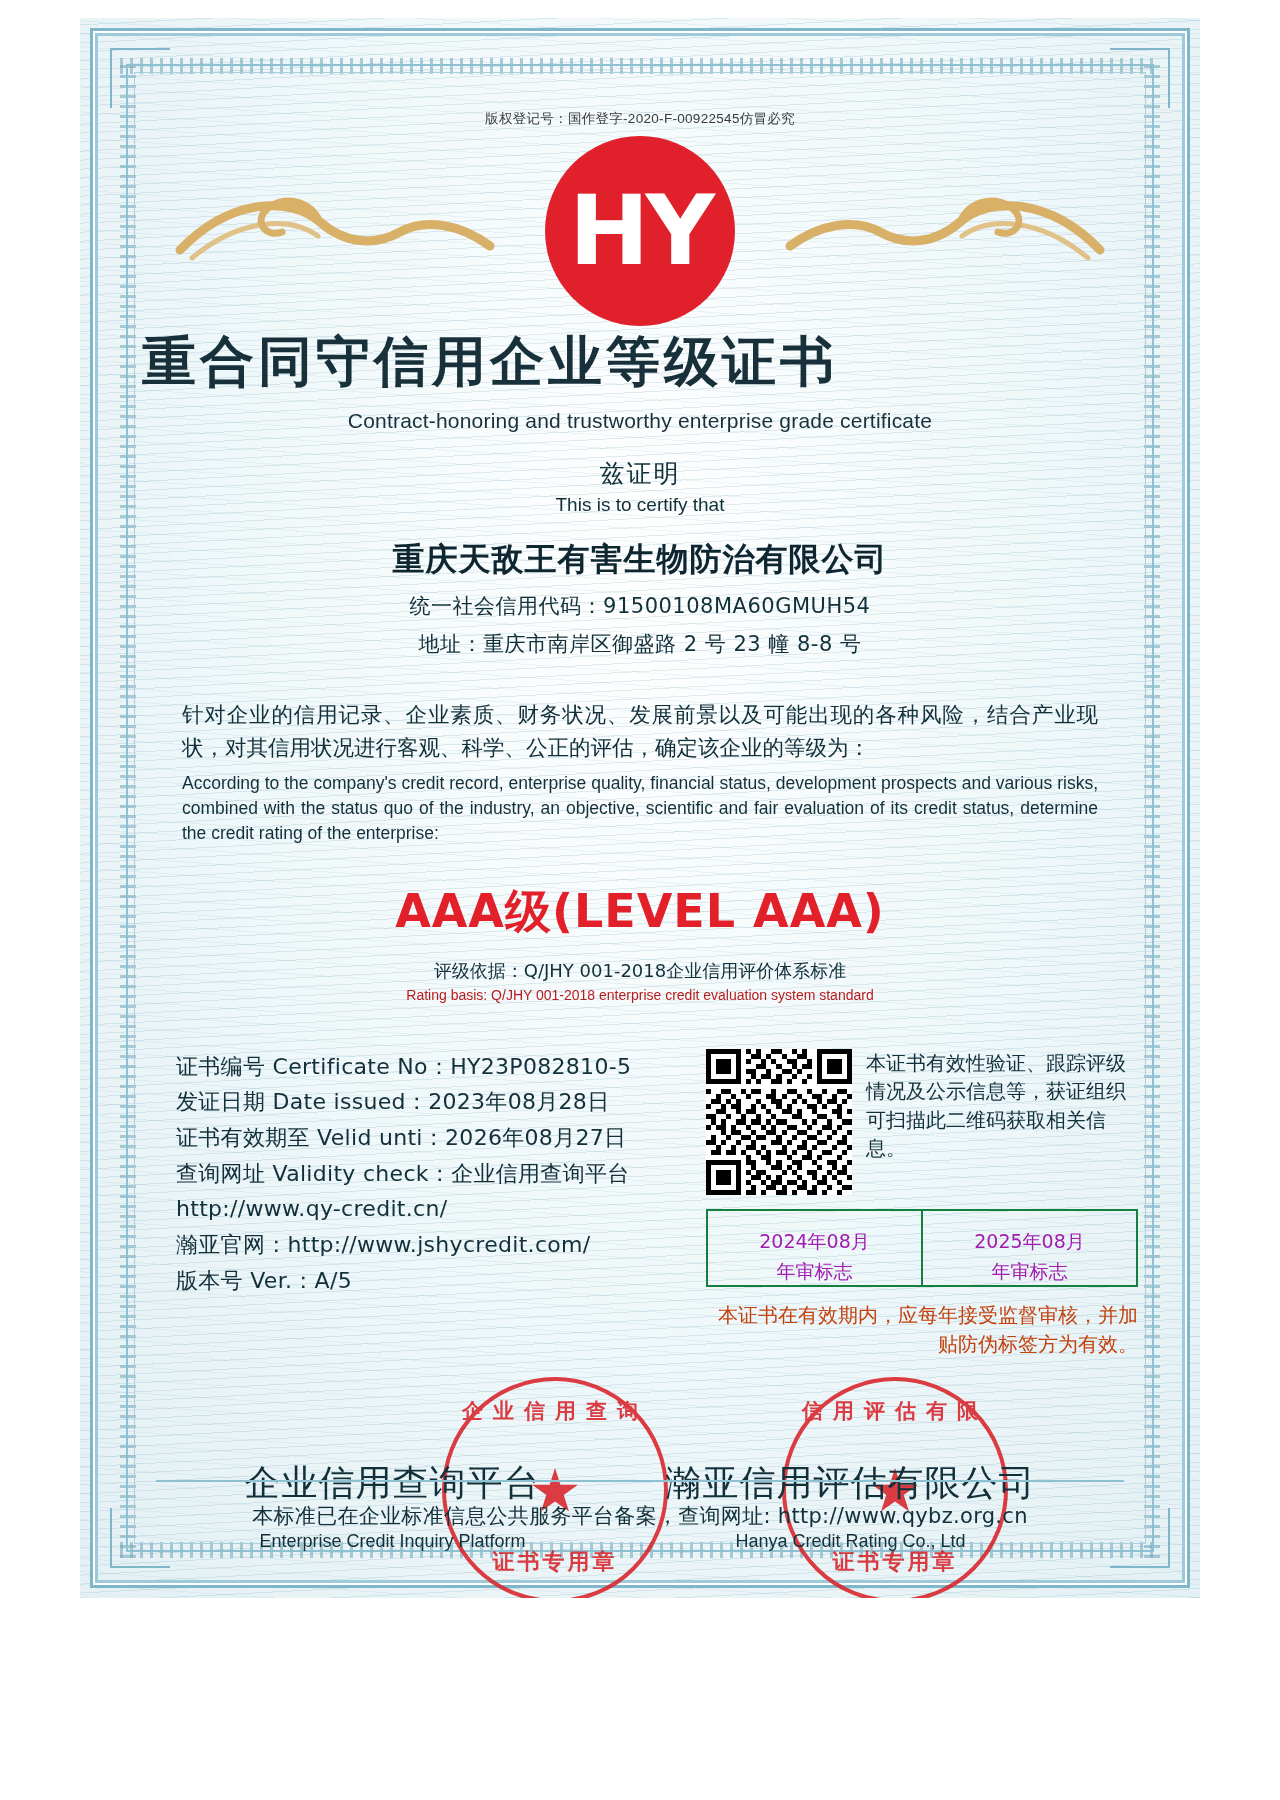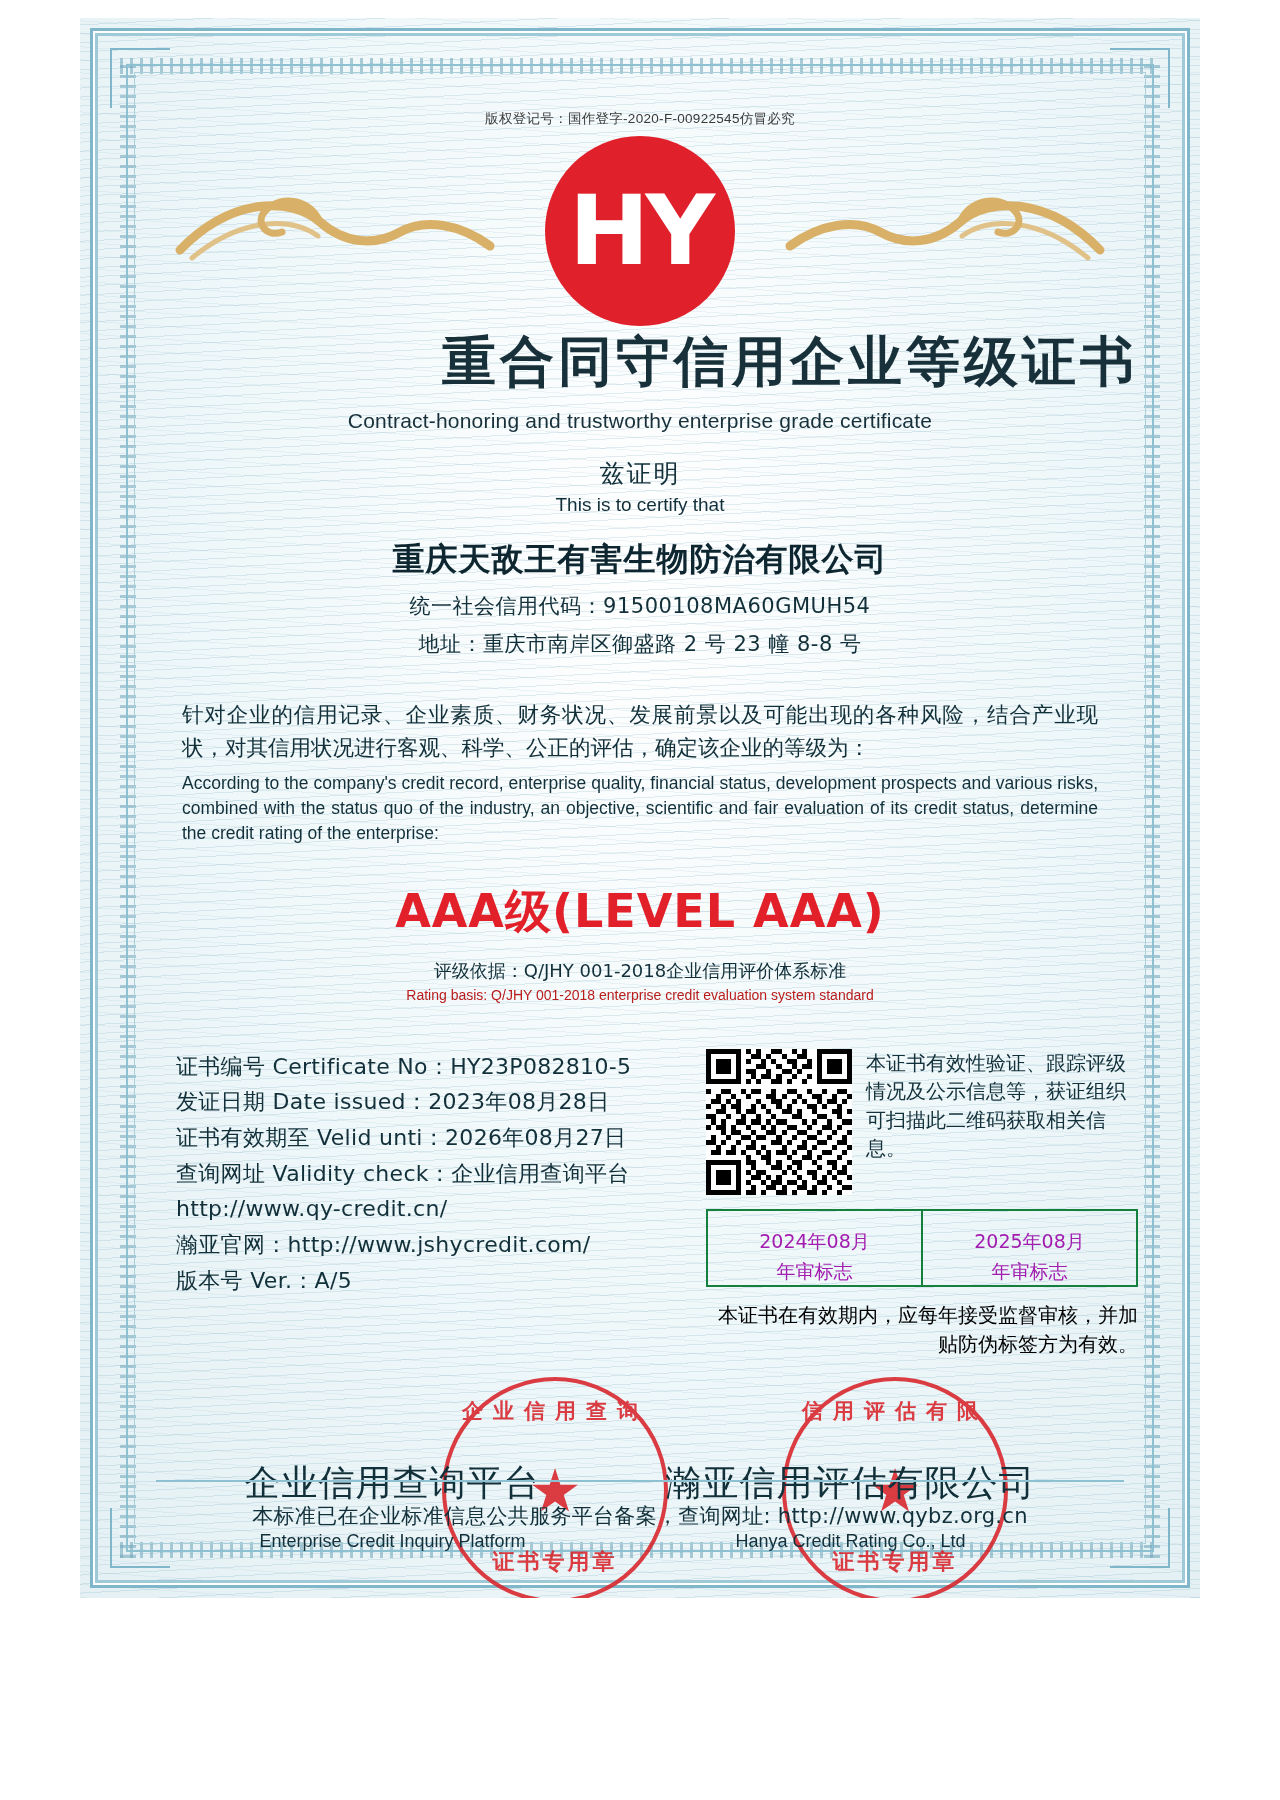--- a/index.html
+++ b/index.html
@@ -121,21 +121,21 @@
   .logo .hy {
     color: #ffffff;
     font-size: 96px;
     font-weight: bold;
     font-family: "DejaVu Sans", sans-serif;
     letter-spacing: -4px;
     line-height: 1;
   }
 
   h1.title-cn {
-    text-align: right;
+    text-align: left;
     font-size: 54px;
     font-weight: bold;
     color: #17303a;
     letter-spacing: 4px;
     margin: 6px 0 0;
     font-family: "DejaVu Sans", sans-serif;
   }
   .title-en {
     text-align: center;
     font-size: 21px;
@@ -275,21 +275,21 @@
     color: #a21caf;
     font-family: "DejaVu Sans", sans-serif;
   }
   .stamp-box + .stamp-box { border-left: none; }
   .stamp-box .s2 { margin-top: 4px; }
   .audit-note {
     margin-top: 14px;
     text-align: right;
     font-size: 20px;
     line-height: 1.45;
-    color: #000000;
+    color: #c2410c;
     font-family: "DejaVu Sans", sans-serif;
   }
 
   .seals {
     position: relative;
     margin-top: 22px;
     height: 210px;
   }
   .seal {
     position: absolute;

